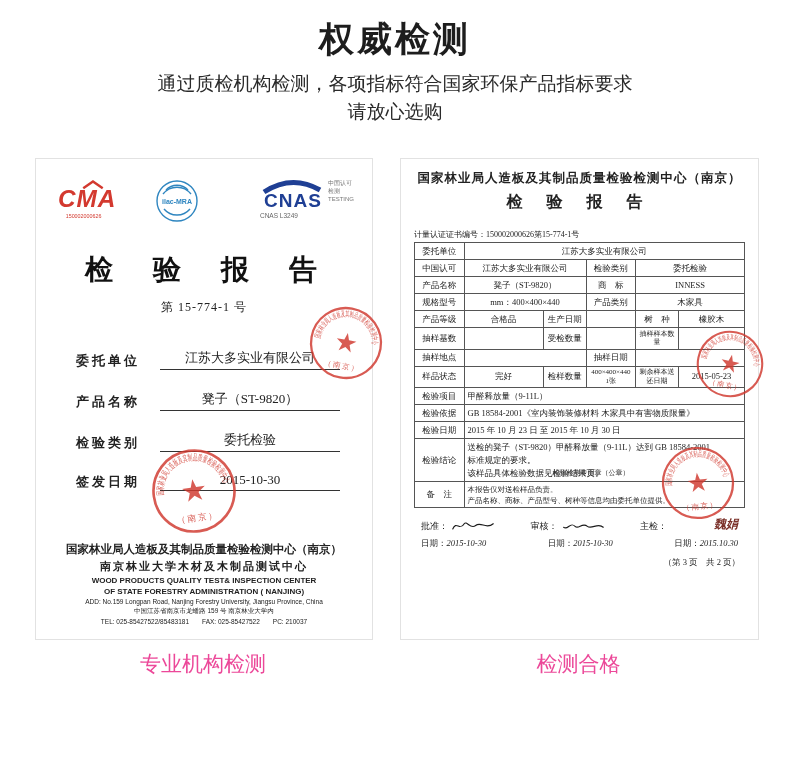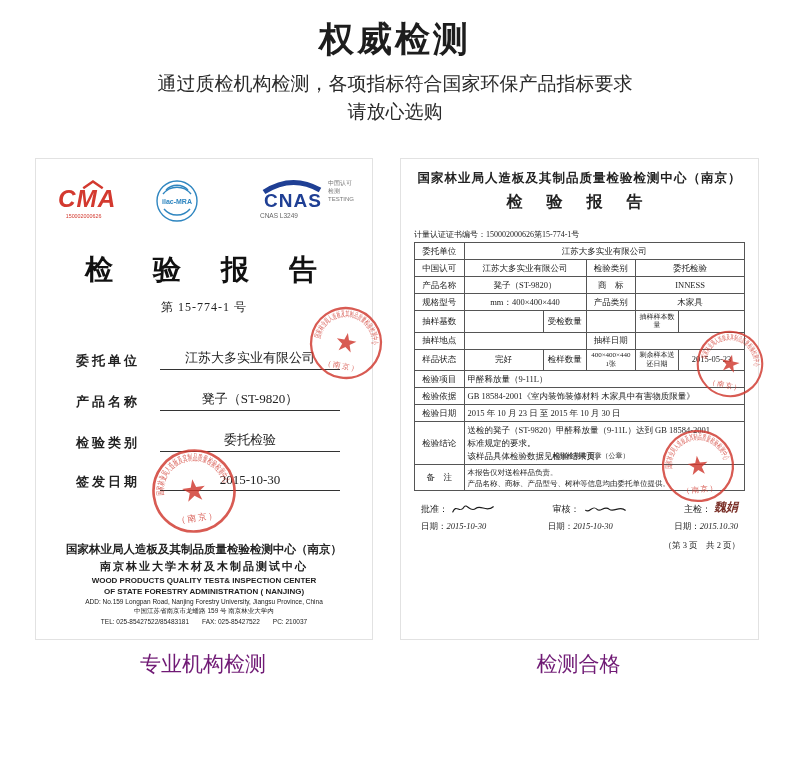--- a/index.html
+++ b/index.html
@@ -7,21 +7,21 @@
     width:790px;height:760px;background:#ffffff;position:relative;overflow:hidden;
     font-family:"Liberation Sans","DejaVu Sans",sans-serif;color:#222;
   }
   
   .page-title{margin:16px 17px 8px;text-align:center;font-size:35px;font-weight:bold;letter-spacing:3px;color:#1d1d1d;}
   .subtitle{margin:2px 0;text-align:center;font-size:19px;color:#2a2a2a;}
   
   .doc{position:absolute;top:158px;background:#fff;border:1px solid #e2e2e2;font-family:"Liberation Serif","DejaVu Serif",serif;}
   .doc-left{left:35px;width:336px;height:480px;}
   .doc-right{left:400px;width:357px;height:480px;}
-  .caption{position:absolute;top:650px;font-size:21px;color:#701a75;text-align:center;font-family:Liberation Sans, sans-serif;}
+  .caption{position:absolute;top:650px;font-size:21px;color:#ec4899;text-align:center;font-family:Liberation Sans, sans-serif;}
   .caption-left{left:35px;width:336px;}
   .caption-right{left:400px;width:357px;}
   
   .logos{position:absolute;top:20px;left:0;right:0;display:flex;justify-content:center;align-items:flex-start;gap:25px;}
   .cma-svg{width:76px;height:42px;}
   .cma-word{font:italic bold 25px "Liberation Sans",sans-serif;fill:#d3392f;letter-spacing:1px;}
   .cma-code{font:5.5px "Liberation Sans",sans-serif;fill:#d3392f;}
   .cma-stroke{stroke:#d3392f;stroke-width:2.5;fill:none;}
   .ilac-svg{width:44px;height:44px;}
   .ilac-line{stroke:#2f86c0;fill:none;stroke-width:1.4;}
@@ -65,21 +65,21 @@
   td.sm{font-size:7px;}
   td.concl{height:88px;position:relative;vertical-align:top;padding:5px 6px;text-align:left;}
   .concl-line{font-size:8.5px;line-height:13px;}
   .concl-note{position:absolute;left:80px;bottom:3px;font-size:7px;color:#333;padding-left:8px;}
   td.note-cell{height:28px;text-align:left;vertical-align:top;padding:3px 5px;}
   .note-line{font-size:7.5px;line-height:11px;}
   .signrow{display:flex;justify-content:space-between;margin:8px 20px 0;font-size:9px;align-items:flex-end;}
   .sig{display:flex;align-items:flex-end;gap:3px;}
   .scribble{width:44px;height:15px;}
   .scribble path{fill:none;stroke:#1c1c1c;stroke-width:1.3;stroke-linecap:round;}
-  .sig-name{font-style:italic;font-size:12px;color:#7a3028;font-weight:bold;}
+  .sig-name{font-style:italic;font-size:12px;color:#7a3028;font-weight:bold;margin-left:44px;}
   .datesrow{display:flex;justify-content:space-between;margin:5px 20px 0;font-size:8.5px;}
   .date-val{font-style:italic;}
   .pageno{text-align:right;margin:7px 18px 0;font-size:8.5px;}
 </style>
 </head>
 <body>
 
 <h1 class="page-title">权威检测</h1>
 <p class="subtitle">通过质检机构检测，各项指标符合国家环保产品指标要求</p>
 <p class="subtitle">请放心选购</p>
@@ -197,20 +197,28 @@
       <td class="lbl">商　标</td>
       <td class="val" colspan="2">INNESS</td>
     </tr>
     <tr>
       <td class="lbl">规格型号</td>
       <td class="val" colspan="2">mm：400×400×440</td>
       <td class="lbl">产品类别</td>
       <td class="val" colspan="2">木家具</td>
     </tr>
     <tr>
+      <td class="lbl">产品等级</td>
+      <td class="val">合格品</td>
+      <td class="lbl">生产日期</td>
+      <td class="val"></td>
+      <td class="lbl">树　种</td>
+      <td class="val">橡胶木</td>
+    </tr>
+    <tr>
       <td class="lbl">抽样基数</td>
       <td class="val"></td>
       <td class="lbl">受检数量</td>
       <td class="val"></td>
       <td class="lbl sm">抽样样本数量</td>
       <td class="val"></td>
     </tr>
     <tr>
       <td class="lbl">抽样地点</td>
       <td class="val" colspan="2"></td>

